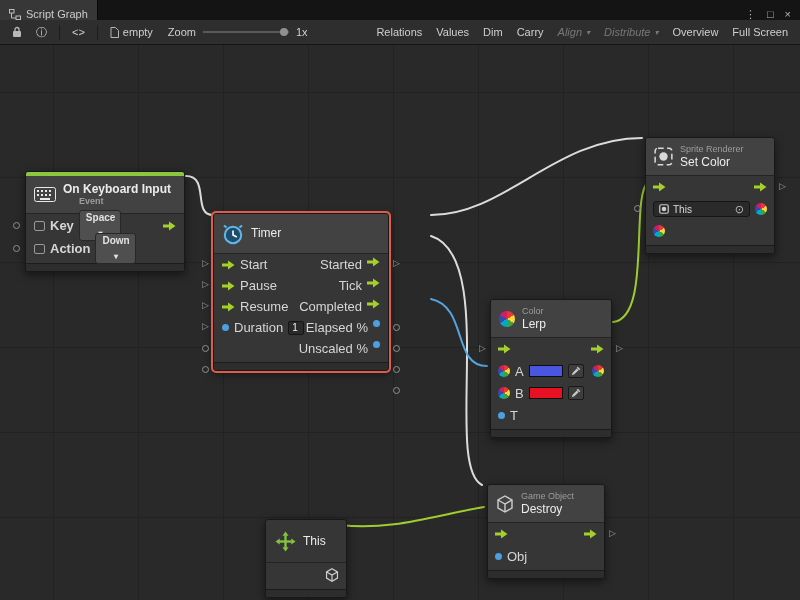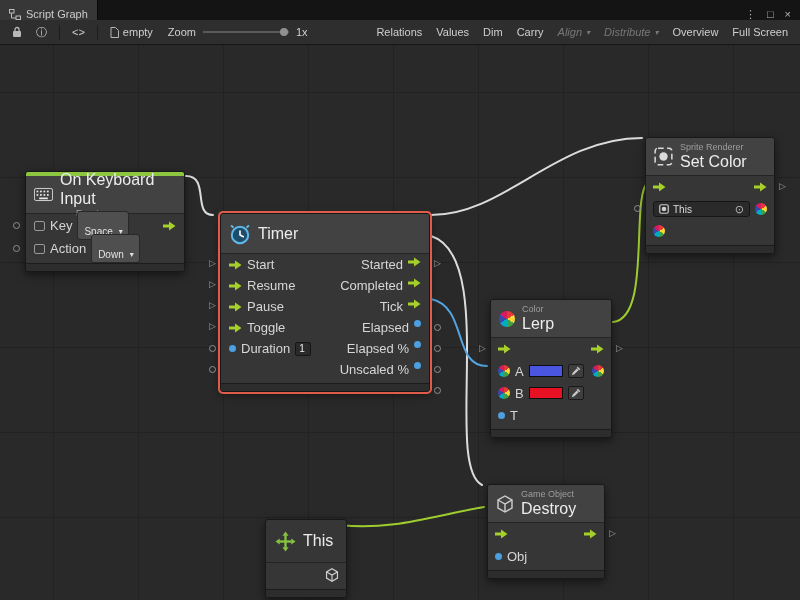--- a/index.html
+++ b/index.html
@@ -31,40 +31,40 @@
   .wires path { fill:none; stroke-width:2; stroke-linecap:round; }
 
   
   .node { position:absolute; background:#363636; border:1px solid #181818; border-radius:3px; box-shadow:0 3px 9px rgba(0,0,0,.5); color:#ddd; font-size:11px;margin-top:48px; }
   .node.selected { box-shadow:0 0 0 2px #df5b4a, 0 3px 9px rgba(0,0,0,.5); }
   .evt-strip { height:4px; background:#8dc63f; border-radius:2px 2px 0 0; }
   .nhead { display:flex; align-items:center; gap:7px; padding:0 8px; height:38px; background:#424242; border-bottom:1px solid #242424; border-radius:2px 2px 0 0; }
   .nhead.tall { height:40px; }
   .ntitles { display:flex; flex-direction:column; justify-content:center; }
   .ncat { font-size:9px; color:#9d9d9d; line-height:1.2; }
-  .ntitle { font-size:16px; color:#ececec; line-height:1.2; }
+  .ntitle { font-size:12px; color:#ececec; line-height:1.2; }
   .nsub { font-size:9px; color:#9d9d9d; line-height:1.2;padding-left:16px; }
   .nrow { display:flex; align-items:center; gap:5px; padding:0 8px; height:23px; }
   .trow { display:flex; align-items:center; padding:0 8px; height:21px; }
   .lrow { display:flex; align-items:center; gap:5px; padding:0 7px; height:22px; }
   .l { display:flex; align-items:center; gap:5px; }
   .r { margin-left:auto; display:flex; align-items:flex-start; gap:5px; }
   .plabel { color:#d6d6d6; font-size:13px; white-space:nowrap; }
   .nfoot { height:8px; background:#2d2d2d; border-top:1px solid #1c1c1c; border-radius:0 0 3px 3px; margin-top:3px; }
 
   
   .ap { flex:none; }
   .ap path { fill:#a5cf2b; }
   .dot { width:7px; height:7px; border-radius:50%; background:#4c9fe0; flex:none; }
   .dot.purple { background:#c6a7e0; }
   .ring { position:absolute; width:7px; height:7px; border:1px solid #8f8f8f; border-radius:50%; background:transparent; }
   .tri { position:absolute; color:#9a9a9a; font-size:9px; line-height:1; }
   .wheel { width:12px; height:12px; border-radius:50%; flex:none;
     background:conic-gradient(#e53935 0 60deg,#fdd835 60deg 120deg,#43a047 120deg 180deg,#00acc1 180deg 240deg,#3949ab 240deg 300deg,#d81b60 300deg 360deg); }
-  .dropdown { background:#4f4f4f; border:1px solid #282828; border-radius:3px; padding:14px 5px 2px 6px; display:inline-flex; align-items:center; gap:6px; font-size:10px; color:#e3e3e3; }
+  .dropdown { background:#4f4f4f; border:1px solid #282828; border-radius:3px; padding:1px 5px 2px 6px; display:inline-flex; align-items:center; gap:6px; font-size:10px; color:#e3e3e3;flex-direction:column; }
   .numfield { width:16px; height:14px; background:#2a2a2a; border:1px solid #151515; border-radius:2px; color:#eee; font-size:10px; padding-left:3px; display:flex; align-items:center; }
   .checkbox { width:11px; height:11px; background:#2a2a2a; border:1px solid #151515; border-radius:2px; flex:none; }
   .objfield { flex:1; display:flex; align-items:center; gap:4px; background:#2a2a2a; border:1px solid #151515; border-radius:3px; padding:1px 5px; font-size:10px; height:16px; }
   .target { margin-left:auto; color:#bdbdbd; font-size:11px; line-height:1; }
   .swatch { width:34px; height:12px; border:1px solid #0e0e0e; flex:none; }
   .pickbtn { width:16px; height:14px; background:#3e3e3e; border:1px solid #191919; border-radius:2px; display:flex; align-items:center; justify-content:center; flex:none; }
   .mini-icon { width:11px; height:10px; border:1px solid #9a9a9a; border-radius:2px; flex:none; }
 </style>
 </head>
 <body>
@@ -149,21 +149,21 @@
 
     <svg class="wires" width="800" height="555">
       <path d="M186,131 C210,131 192,170 213,170" stroke="#dcdcdc"></path>
       <path d="M431,170 C505,170 555,93 642,93" stroke="#dcdcdc"></path>
       <path d="M431,191 C498,212 443,420 482,440" stroke="#dcdcdc"></path>
       <path d="M431,254 C468,262 452,321 487,321" stroke="#53a4e0"></path>
       <path d="M613,277 C652,273 630,152 648,137" stroke="#9fcc2e"></path>
       <path d="M340,480 C392,486 436,470 484,462" stroke="#9fcc2e"></path>
     </svg>
 
-    <div class="node" style="left:25px; top:78px; width:160px;">
+    <div class="node" style="left:25px; top:78px; width:160px;font-weight:bold;">
       <div class="evt-strip"></div>
       <div class="nhead">
         <svg width="22" height="15" viewBox="0 0 22 15">
             <rect x="0.5" y="0.5" width="21" height="14" rx="2" fill="none" stroke="#e8e8e8"></rect>
             <g fill="#e8e8e8">
               <rect x="3" y="3" width="2" height="2"></rect>
               <rect x="7" y="3" width="2" height="2"></rect>
               <rect x="11" y="3" width="2" height="2"></rect>
               <rect x="15" y="3" width="2" height="2"></rect>
               <rect x="3" y="7" width="2" height="2"></rect>
@@ -197,21 +197,21 @@
         <span class="dropdown">
             <span>Down</span>
             <span class="caret">▾</span>
           </span>
       </div>
       <div class="nfoot"></div>
       <span class="ring" style="left:-13px; top:50px;"></span>
       <span class="ring" style="left:-13px; top:73px;"></span>
     </div>
 
-    <div class="node selected" style="left:220px; top:120px; width:210px;">
+    <div class="node selected" style="left:213px; top:120px; width:176px;">
       <div class="nhead tall">
         <svg width="22" height="22" viewBox="0 0 22 22">
             <path d="M4.5 4.5 L2 2.5 M17.5 4.5 L20 2.5" stroke="#62b8ea" stroke-width="2"></path>
             <circle cx="11" cy="12" r="8.2" fill="#1c4e6b" stroke="#62b8ea" stroke-width="2"></circle>
             <path d="M11 7.5 V12 L14.8 14" stroke="#fff" stroke-width="1.6" fill="none"></path>
           </svg>
         <div class="ntitle">Timer</div>
       </div>
       <div class="trow">
           <span class="l">
@@ -225,53 +225,41 @@
             <svg class="ap" width="13" height="10" viewBox="0 0 13 10">
               <path d="M0 3.5 h6 V0.5 L12.5 5 L6 9.5 V6.5 H0 z"></path>
             </svg>
           </span>
         </div>
       <div class="trow">
           <span class="l">
             <svg class="ap" width="13" height="10" viewBox="0 0 13 10">
               <path d="M0 3.5 h6 V0.5 L12.5 5 L6 9.5 V6.5 H0 z"></path>
             </svg>
-            <span class="plabel">Resume</span>
-          </span>
-          <span class="r">
-            <span class="plabel">Completed</span>
+            <span class="plabel">Pause</span>
+          </span>
+          <span class="r">
+            <span class="plabel">Tick</span>
             <svg class="ap" width="13" height="10" viewBox="0 0 13 10">
               <path d="M0 3.5 h6 V0.5 L12.5 5 L6 9.5 V6.5 H0 z"></path>
             </svg>
           </span>
         </div>
       <div class="trow">
           <span class="l">
             <svg class="ap" width="13" height="10" viewBox="0 0 13 10">
               <path d="M0 3.5 h6 V0.5 L12.5 5 L6 9.5 V6.5 H0 z"></path>
             </svg>
-            <span class="plabel">Pause</span>
-          </span>
-          <span class="r">
-            <span class="plabel">Tick</span>
-            <svg class="ap" width="13" height="10" viewBox="0 0 13 10">
-              <path d="M0 3.5 h6 V0.5 L12.5 5 L6 9.5 V6.5 H0 z"></path>
-            </svg>
-          </span>
-        </div>
-      <div class="trow">
-          <span class="l">
-            <svg class="ap" width="13" height="10" viewBox="0 0 13 10">
-              <path d="M0 3.5 h6 V0.5 L12.5 5 L6 9.5 V6.5 H0 z"></path>
-            </svg>
-            <span class="plabel">Toggle</span>
-          </span>
-          <span class="r">
-            <span class="plabel">Elapsed</span>
-            <span class="dot"></span>
+            <span class="plabel">Resume</span>
+          </span>
+          <span class="r">
+            <span class="plabel">Completed</span>
+            <svg class="ap" width="13" height="10" viewBox="0 0 13 10">
+              <path d="M0 3.5 h6 V0.5 L12.5 5 L6 9.5 V6.5 H0 z"></path>
+            </svg>
           </span>
         </div>
       <div class="trow">
           <span class="l">
             <span class="dot"></span>
             <span class="plabel">Duration</span>
             <span class="numfield">
               <span>1</span>
             </span>
           </span>

